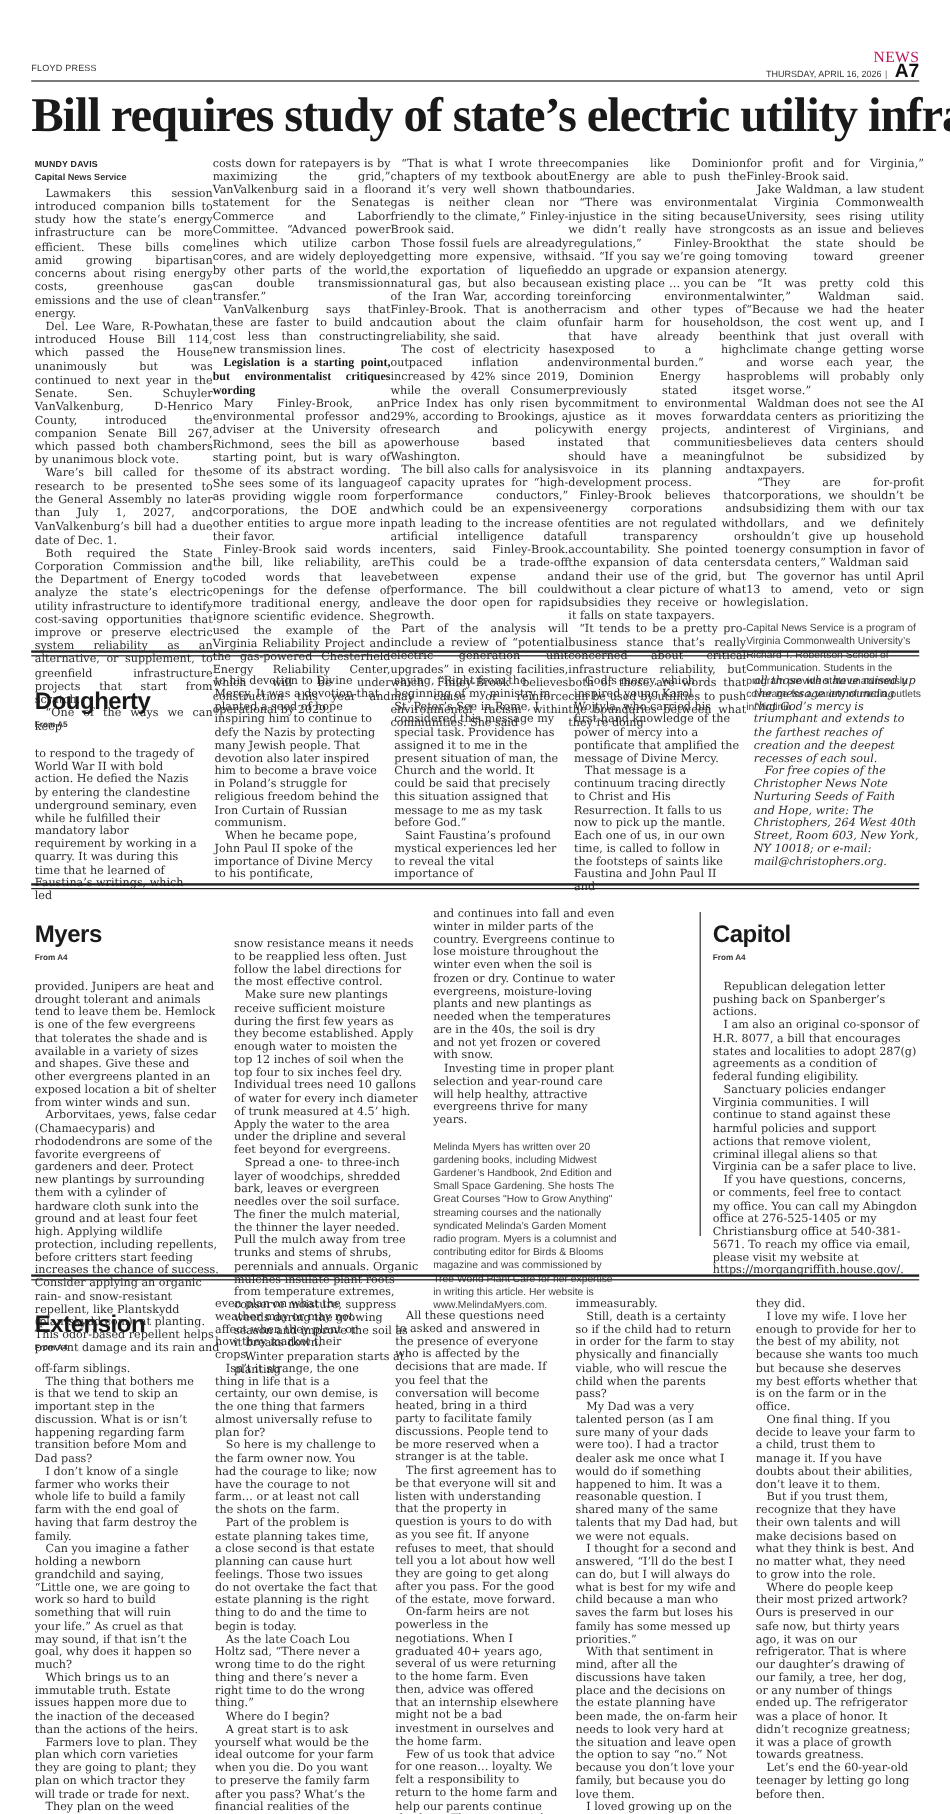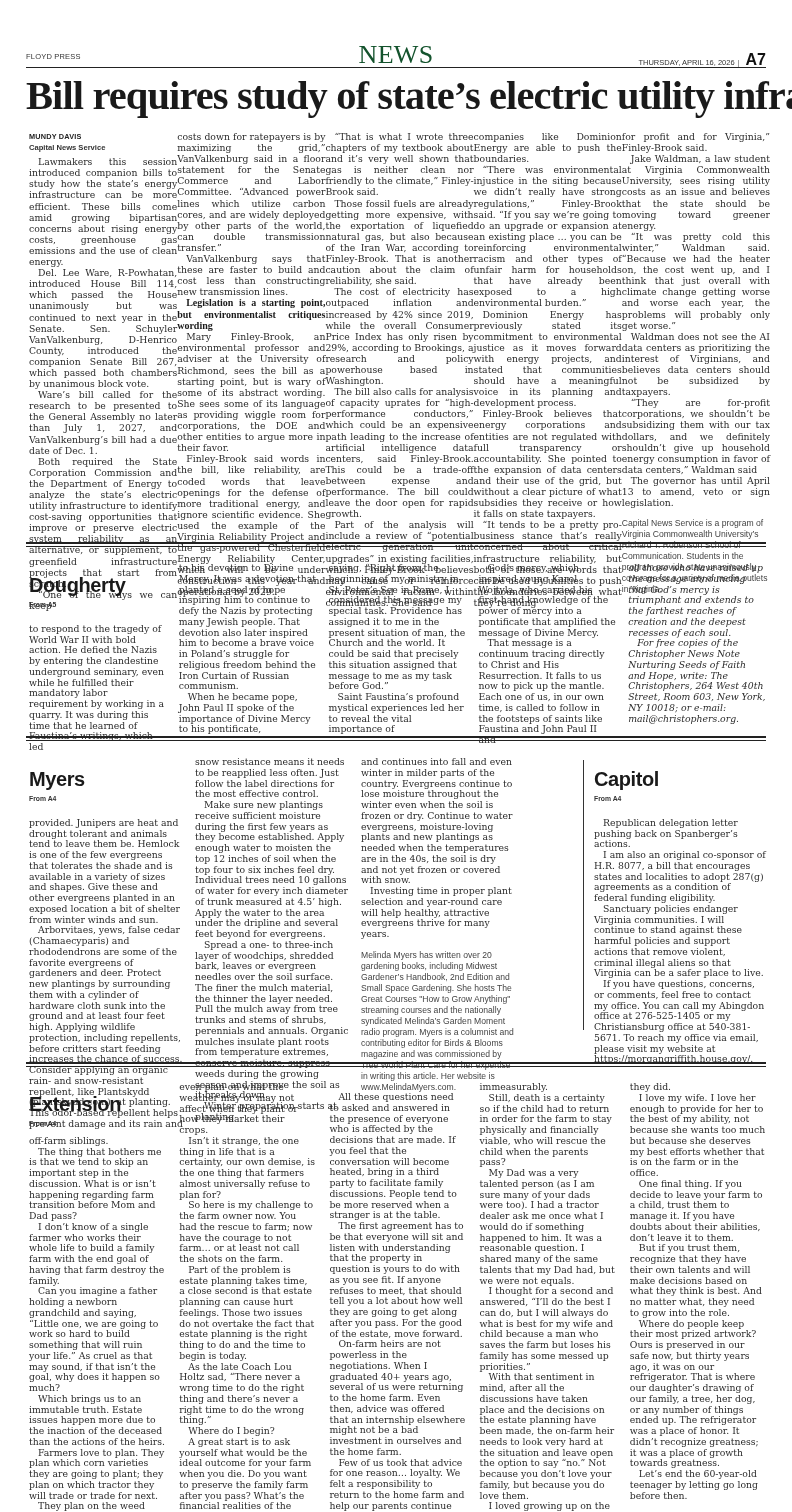--- a/index.html
+++ b/index.html
@@ -1,21 +1,21 @@
 <!DOCTYPE html>
 <html><head>
 <meta charset="utf-8">
 <style>
   * { box-sizing: border-box; margin: 0; padding: 0; }
   html, body { width: 792px; height: 1512px; background: #fff; overflow: hidden; }
   body { position: relative; font-family: "DejaVu Serif", "Liberation Serif", serif; color: #222; }
 
   .folio { position: absolute; left: 26px; right: 26px; top: 38px; height: 30px; border-bottom: 1.5px solid #222; }
   .folio .pub { position: absolute; left: 0; top: 14px; font-family: "Liberation Sans", sans-serif; font-size: 7.5px; color: #333; letter-spacing: 0.2px; }
-  .folio .section { position: absolute; left: 0; right: 0; top: 2px; text-align: center; font-family: "Liberation Serif", serif; font-size: 26px; color: #14532d; letter-spacing: 0.3px; }
+  .folio .section { position: absolute; left: 0; right: 0; top: 2px; text-align: right; font-family: "Liberation Serif", serif; font-size: 13px; color: #be185d; letter-spacing: 0.3px; }
   .folio .date { position: absolute; right: 0; top: 13px; font-family: "Liberation Sans", sans-serif; font-size: 7.5px; color: #333; }
   .folio .date b { font-size: 16px; color: #111; margin-left: 3px; }
   .folio .sep { margin: 0 3px; color: #666; }
 
   .headline { position: absolute; left: 26px; right: 20px; top: 72px; font-family: "Liberation Serif", serif; font-weight: bold; font-size: 40.5px; letter-spacing: -0.9px; color: #1a1a1a; line-height: 48px; white-space: nowrap; }
 
   .cols { position: absolute; display: flex; }
   .col { flex: 1 1 0; font-size: 9.3px; line-height: 11.1px; text-align: justify; hyphens: auto; color: #2a2a2a; }
   .col p { text-indent: 9px; }
   .col p.noindent { text-indent: 0; }
@@ -138,21 +138,21 @@
 <div class="rule-double" style="top:736px;"></div>
 <div class="cols" style="left:29px; width:486px; top:757px; height:275px; gap:12px;justify-content:center;">
   <div class="jump-col" style="flex:1 1 0;">
     <div class="jumphead">Myers</div>
     <div class="jumpfrom">From A4</div>
     <div>
         <p class="noindent">provided. Junipers are heat and drought tolerant and animals tend to leave them be. Hemlock is one of the few evergreens that tolerates the shade and is available in a variety of sizes and shapes. Give these and other evergreens planted in an exposed location a bit of shelter from winter winds and sun.</p>
         <p>Arborvitaes, yews, false cedar (Chamaecyparis) and rhododendrons are some of the favorite evergreens of gardeners and deer. Protect new plantings by surrounding them with a cylinder of hardware cloth sunk into the ground and at least four feet high. Applying wildlife protection, including repellents, before critters start feeding increases the chance of success. Consider applying an organic rain- and snow-resistant repellent, like Plantskydd (plantskydd.com), at planting. This odor-based repellent helps prevent damage and its rain and</p>
       </div>
   </div>
-  <div class="jump-col" style="flex:1 1 0;">
+  <div class="jump-col" style="flex:1 1 0;margin-top:25px;">
       <div>
         <p class="noindent">snow resistance means it needs to be reapplied less often. Just follow the label directions for the most effective control.</p>
         <p>Make sure new plantings receive sufficient moisture during the first few years as they become established. Apply enough water to moisten the top 12 inches of soil when the top four to six inches feel dry. Individual trees need 10 gallons of water for every inch diameter of trunk measured at 4.5’ high. Apply the water to the area under the dripline and several feet beyond for evergreens.</p>
         <p>Spread a one- to three-inch layer of woodchips, shredded bark, leaves or evergreen needles over the soil surface. The finer the mulch material, the thinner the layer needed. Pull the mulch away from tree trunks and stems of shrubs, perennials and annuals. Organic mulches insulate plant roots from temperature extremes, conserve moisture, suppress weeds during the growing season and improve the soil as it breaks down.</p>
         <p>Winter preparation starts at planting</p>
       </div>
     </div>
   <div class="jump-col" style="flex:1 1 0;">
     <div>
         <p class="noindent">and continues into fall and even winter in milder parts of the country. Evergreens continue to lose moisture throughout the winter even when the soil is frozen or dry. Continue to water evergreens, moisture-loving plants and new plantings as needed when the temperatures are in the 40s, the soil is dry and not yet frozen or covered with snow.</p>
@@ -188,21 +188,21 @@
         <p>Can you imagine a father holding a newborn grandchild and saying, “Little one, we are going to work so hard to build something that will ruin your life.” As cruel as that may sound, if that isn’t the goal, why does it happen so much?</p>
         <p>Which brings us to an immutable truth. Estate issues happen more due to the inaction of the deceased than the actions of the heirs.</p>
         <p>Farmers love to plan. They plan which corn varieties they are going to plant; they plan on which tractor they will trade or trade for next.</p>
         <p>They plan on the weed control they will need next spring; they</p>
       </div>
   </div>
   <div class="jump-col" style="flex:1 1 0;">
       <div>
         <p class="noindent">even plan on what the weather may or may not affect when they plant or how they market their crops.</p>
         <p>Isn’t it strange, the one thing in life that is a certainty, our own demise, is the one thing that farmers almost universally refuse to plan for?</p>
-        <p>So here is my challenge to the farm owner now. You had the rescue to farm; now have the courage to not farm… or at least not call the shots on the farm.</p>
+        <p>So here is my challenge to the farm owner now. You had the courage to like; now have the courage to not farm… or at least not call the shots on the farm.</p>
         <p>Part of the problem is estate planning takes time, a close second is that estate planning can cause hurt feelings. Those two issues do not overtake the fact that estate planning is the right thing to do and the time to begin is today.</p>
         <p>As the late Coach Lou Holtz sad, “There never a wrong time to do the right thing and there’s never a right time to do the wrong thing.”</p>
         <p>Where do I begin?</p>
         <p>A great start is to ask yourself what would be the ideal outcome for your farm when you die. Do you want to preserve the family farm after you pass? What’s the financial realities of the farm and how many families can it realistically support?</p>
       </div>
     </div>
   <div class="jump-col" style="flex:1 1 0; padding-top:10px;">
       <div>
         <p>All these questions need to asked and answered in the presence of everyone who is affected by the decisions that are made. If you feel that the conversation will become heated, bring in a third party to facilitate family discussions. People tend to be more reserved when a stranger is at the table.</p>
         <p>The first agreement has to be that everyone will sit and listen with understanding that the property in question is yours to do with as you see fit. If anyone refuses to meet, that should tell you a lot about how well they are going to get along after you pass. For the good of the estate, move forward.</p>

